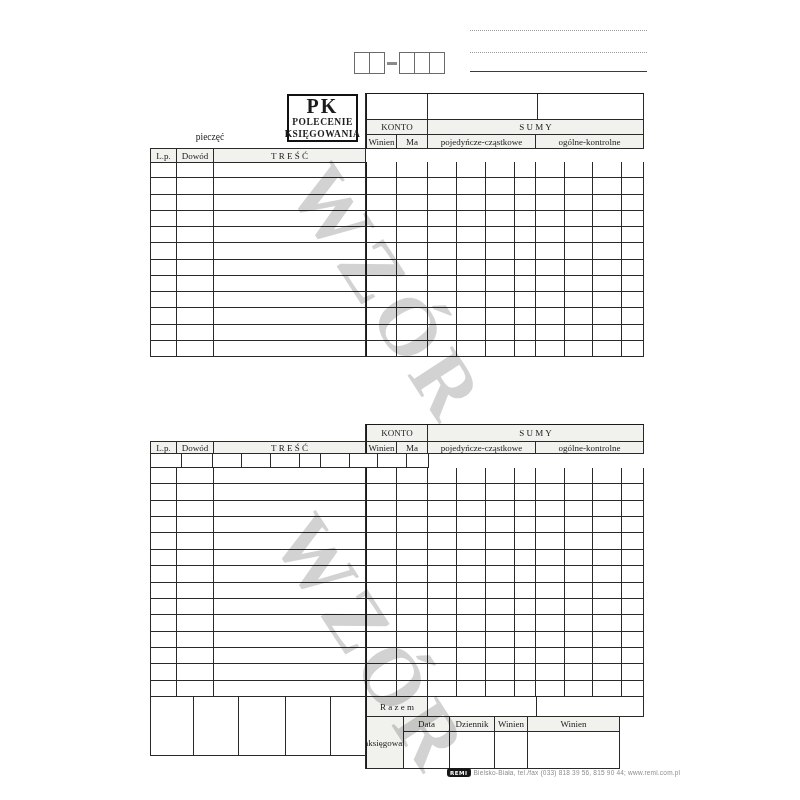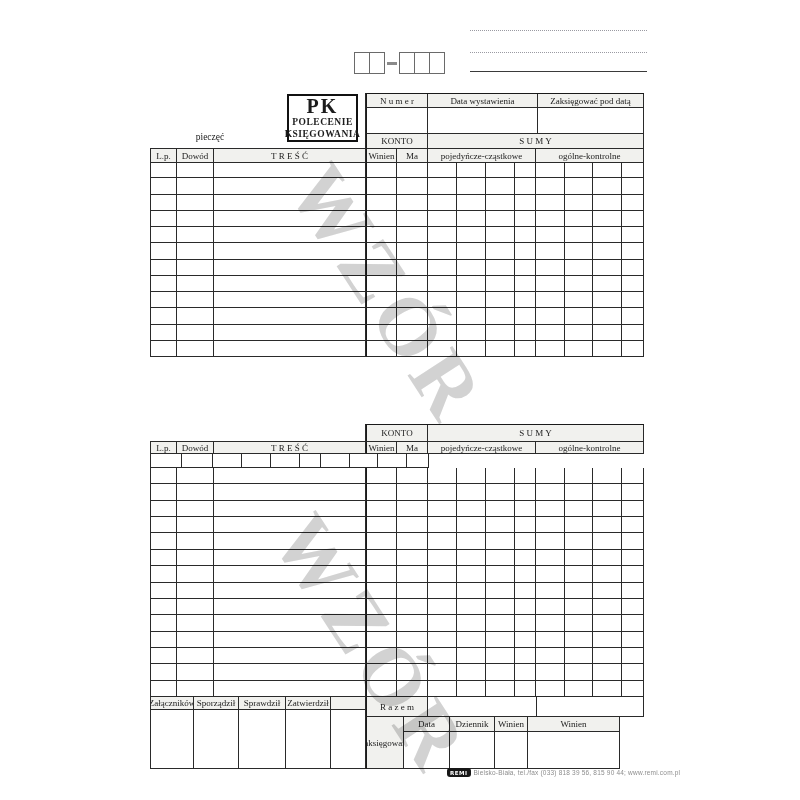--- a/index.html
+++ b/index.html
@@ -63,25 +63,20 @@
 
   <div class="stamp">pieczęć</div>
 
   <div class="pk-box">
     <div class="pk-code">PK</div>
     <div class="pk-title">POLECENIE</div>
     <div class="pk-title">KSIĘGOWANIA</div>
   </div>
 
   <div class="tbl bt2" style="left:365px;top:93px;">
-    <div class="trow" style="height:14px;">
-      <div class="cell hdr bL2" style="width:62px;">N u m e r</div>
-      <div class="cell hdr" style="width:110px;">Data wystawienia</div>
-      <div class="cell hdr" style="width:106px;">Zaksięgować pod datą</div>
-    </div>
     <div class="trow" style="height:26px;">
       <div class="cell bL2" style="width:62px;"></div>
       <div class="cell" style="width:110px;"></div>
       <div class="cell" style="width:106px;"></div>
     </div>
     <div class="trow" style="height:15px;">
       <div class="cell hdr bL2" style="width:62px;">KONTO</div>
       <div class="cell hdr" style="width:216px;">S U M Y</div>
     </div>
     <div class="trow" style="height:14px;">
@@ -525,27 +520,20 @@
         <div class="cell" style="width: 29px;"></div>
         <div class="cell" style="width: 21px;"></div>
         <div class="cell" style="width: 29px;"></div>
         <div class="cell" style="width: 28px;"></div>
         <div class="cell" style="width: 29px;"></div>
         <div class="cell" style="width: 22px;"></div>
       </div>
     </div>
 
   <div class="tbl" style="left:150px;top:697px;">
-    <div class="trow" style="height:13px;">
-      <div class="cell hdr" style="width:43px;">Załączników</div>
-      <div class="cell hdr" style="width:45px;">Sporządził</div>
-      <div class="cell hdr" style="width:47px;">Sprawdził</div>
-      <div class="cell hdr" style="width:45px;">Zatwierdził</div>
-      <div class="cell hdr" style="width:35px;"></div>
-    </div>
     <div class="trow" style="height:59px;">
         <div class="cell" style="width: 43px;"></div>
         <div class="cell" style="width: 45px;"></div>
         <div class="cell" style="width: 47px;"></div>
         <div class="cell" style="width: 45px;"></div>
         <div class="cell" style="width: 35px;"></div>
       </div>
   </div>
 
   <div class="tbl" style="left:365px;top:697px;">

